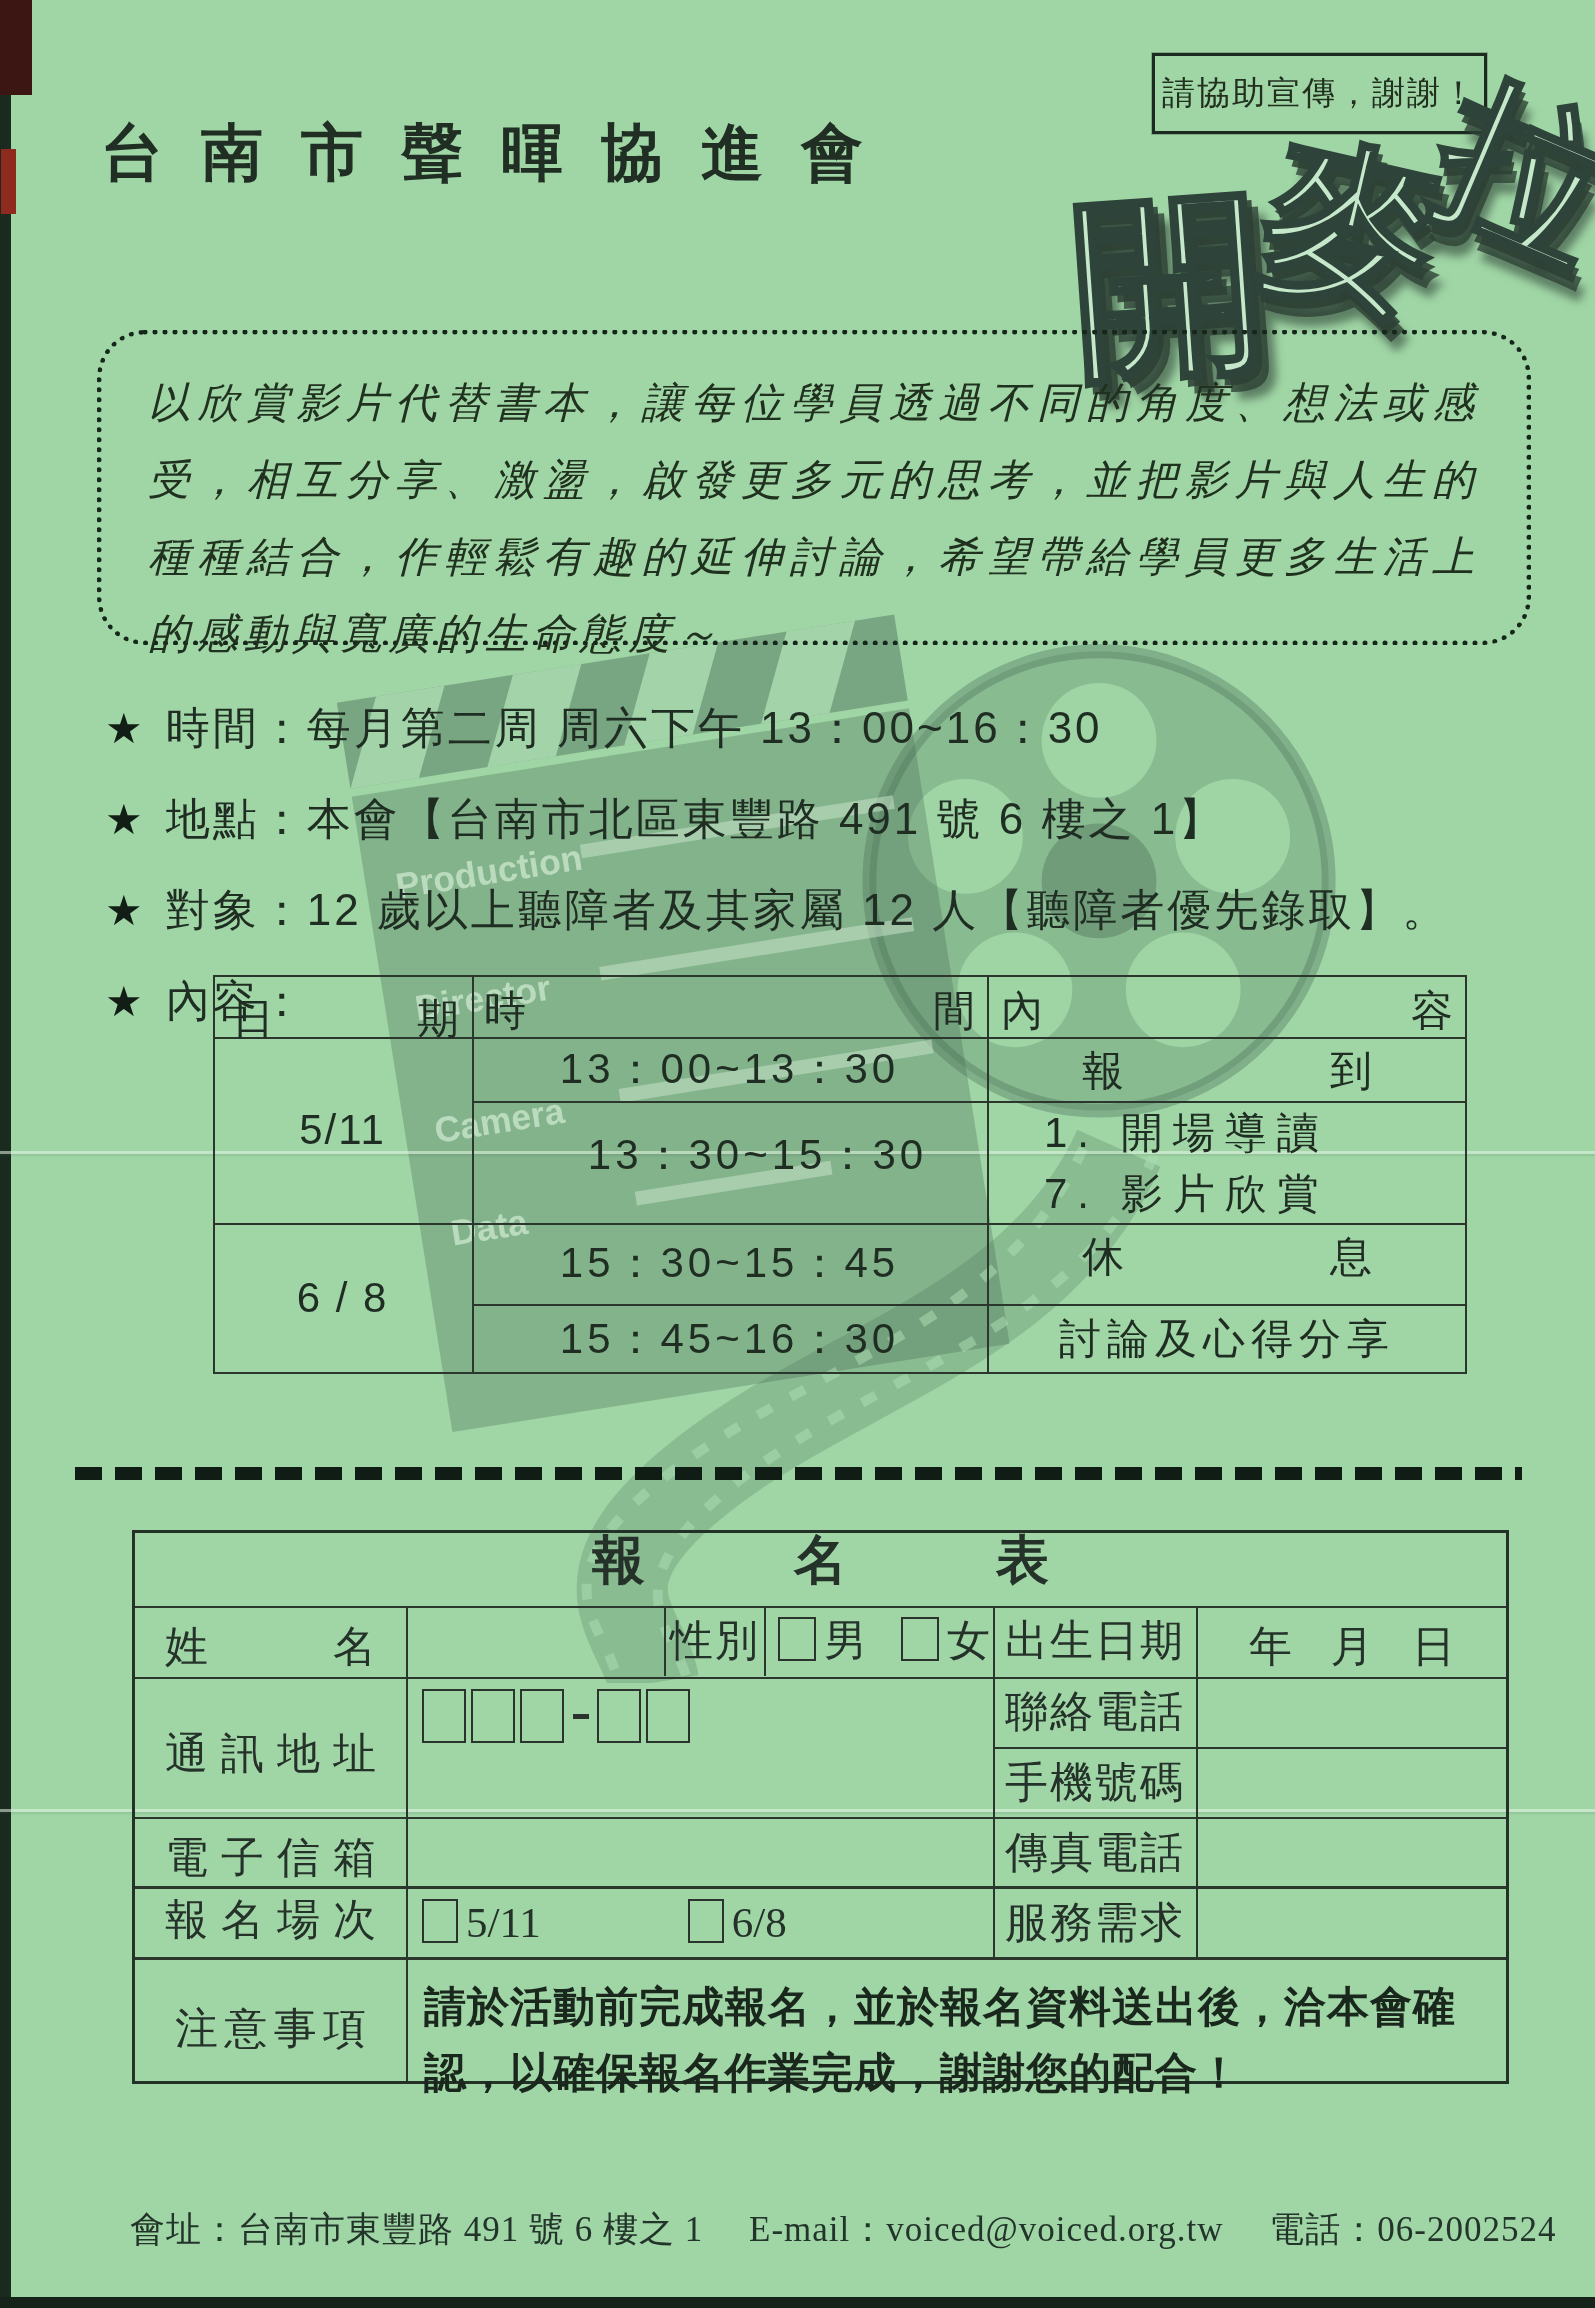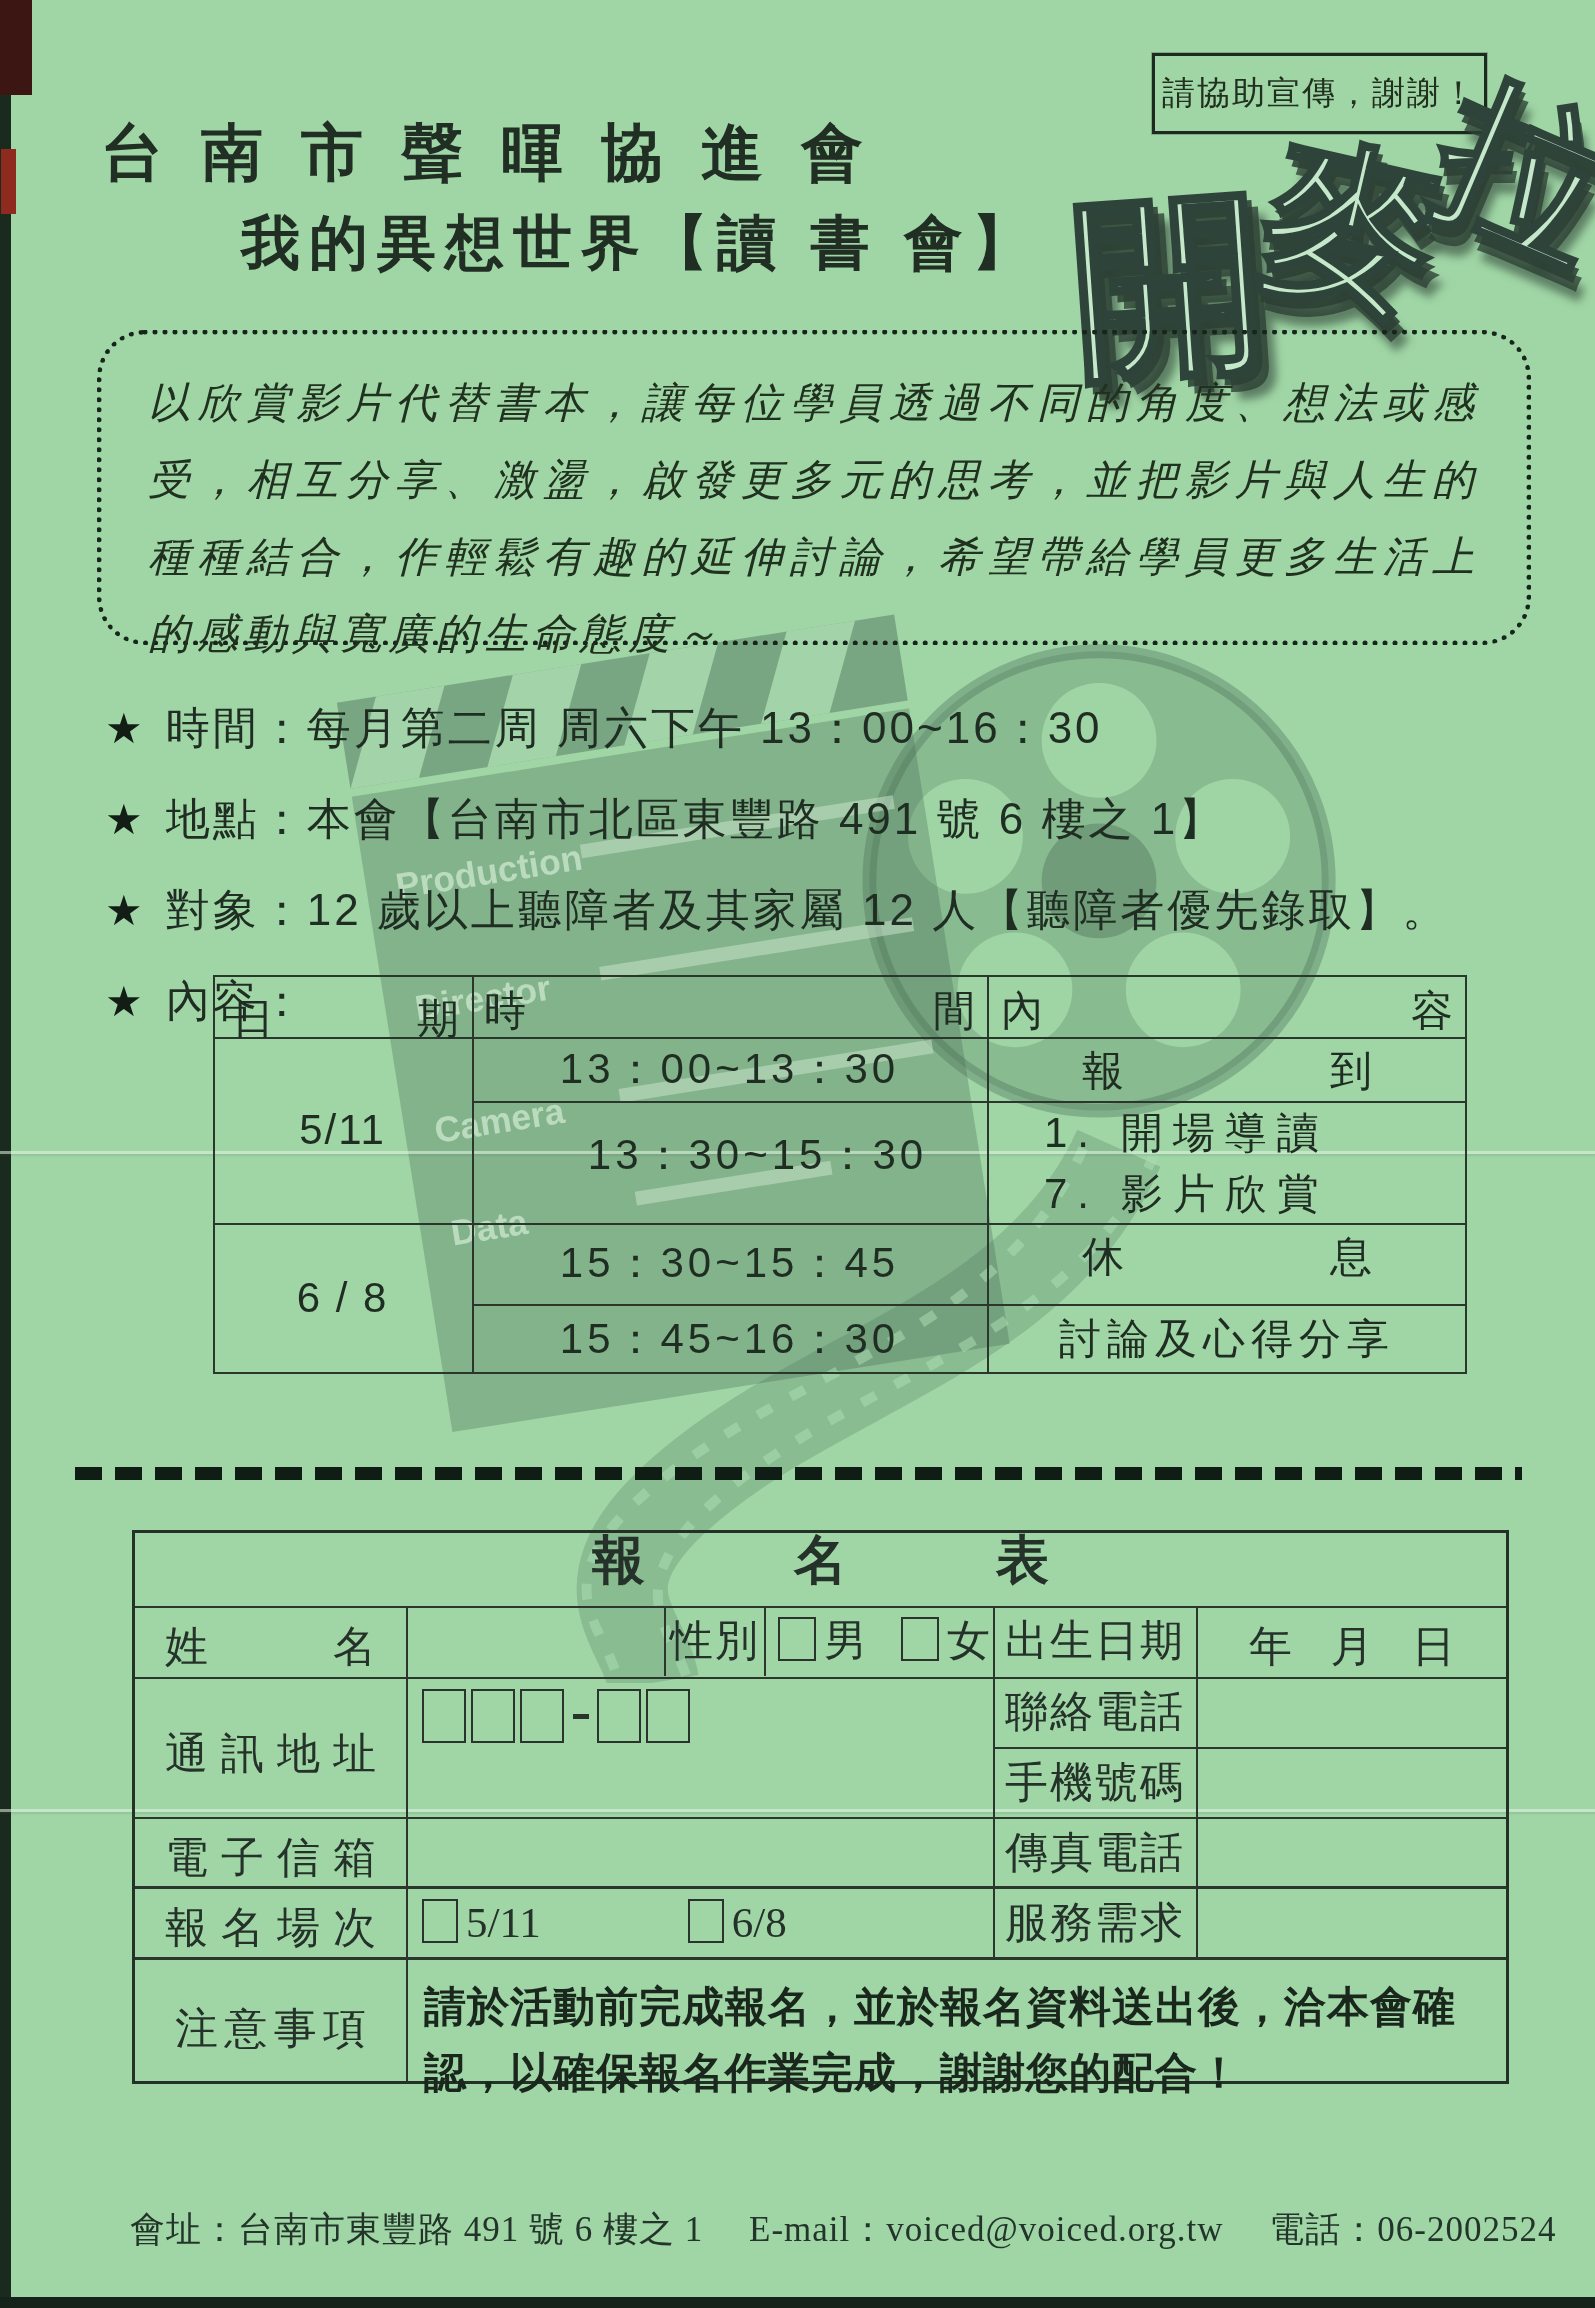--- a/index.html
+++ b/index.html
@@ -142,21 +142,20 @@
   <div class="edge-topleft-dark"></div>
   <div class="edge-red-dash"></div>
   <div class="crease" style="top:1151px;"></div>
   <div class="crease" style="top:1809px;"></div>
 
   <div class="promo">
     <span>請協助宣傳，謝謝！</span>
   </div>
 
   <div class="org-title">台南市聲暉協進會</div>
-  <div class="sub-title">我的異想世界【讀 書 會】</div>
 
   <div class="burst">
     <span class="b0">開</span>
     <span class="b1">麥</span>
     <span class="b2">拉</span>
   </div>
 
   <div class="intro">
     <span>以欣賞影片代替書本，讓每位學員透過不同的角度、想法或感受，相互分享、激盪，啟發更多元的思考，並把影片與人生的種種結合，作輕鬆有趣的延伸討論，希望帶給學員更多生活上的感動與寬廣的生命態度～</span>
   </div>
@@ -257,21 +256,21 @@
     <div class="cell" style="left:860px;top:144px;width:201px;height:70px;padding-left:10px;letter-spacing:2px;">聯絡電話</div>
     <div class="cell" style="left:1063px;top:144px;width:308px;height:70px;"></div>
     <div class="cell" style="left:860px;top:216px;width:201px;height:68px;padding-left:10px;letter-spacing:2px;">手機號碼</div>
     <div class="cell" style="left:1063px;top:216px;width:308px;height:68px;"></div>
 
     <div class="cell jusc" style="left:0;top:286px;width:271px;height:67px;padding:10px 30px;">電子信箱</div>
     <div class="cell" style="left:273px;top:286px;width:585px;height:67px;"></div>
     <div class="cell" style="left:860px;top:286px;width:201px;height:67px;padding-left:10px;letter-spacing:2px;">傳真電話</div>
     <div class="cell" style="left:1063px;top:286px;width:308px;height:67px;"></div>
 
-    <div class="cell jusc" style="left:0;top:356px;width:271px;height:67px;padding:10px 30px;">報名場次</div>
+    <div class="cell jusc" style="left:0;top:356px;width:271px;height:67px;padding:2px 30px;">報名場次</div>
     <div class="cell" style="left:273px;top:356px;width:585px;height:67px;padding-left:14px;">
       <span class="opt"><span class="cb small"></span><span>5/11</span></span>
       <span style="width:147px;display:inline-block;"></span>
       <span class="opt"><span class="cb small"></span><span>6/8</span></span>
     </div>
     <div class="cell" style="left:860px;top:356px;width:201px;height:67px;padding-left:10px;letter-spacing:2px;">服務需求</div>
     <div class="cell" style="left:1063px;top:356px;width:308px;height:67px;"></div>
 
     <div class="cell jusc" style="left:0;top:427px;width:271px;height:122px;padding:40px 40px;">注意事項</div>
     <div class="cell note-text" style="left:273px;top:427px;width:1098px;height:122px;">請於活動前完成報名，並於報名資料送出後，洽本會確認，以確保報名作業完成，謝謝您的配合！</div>

